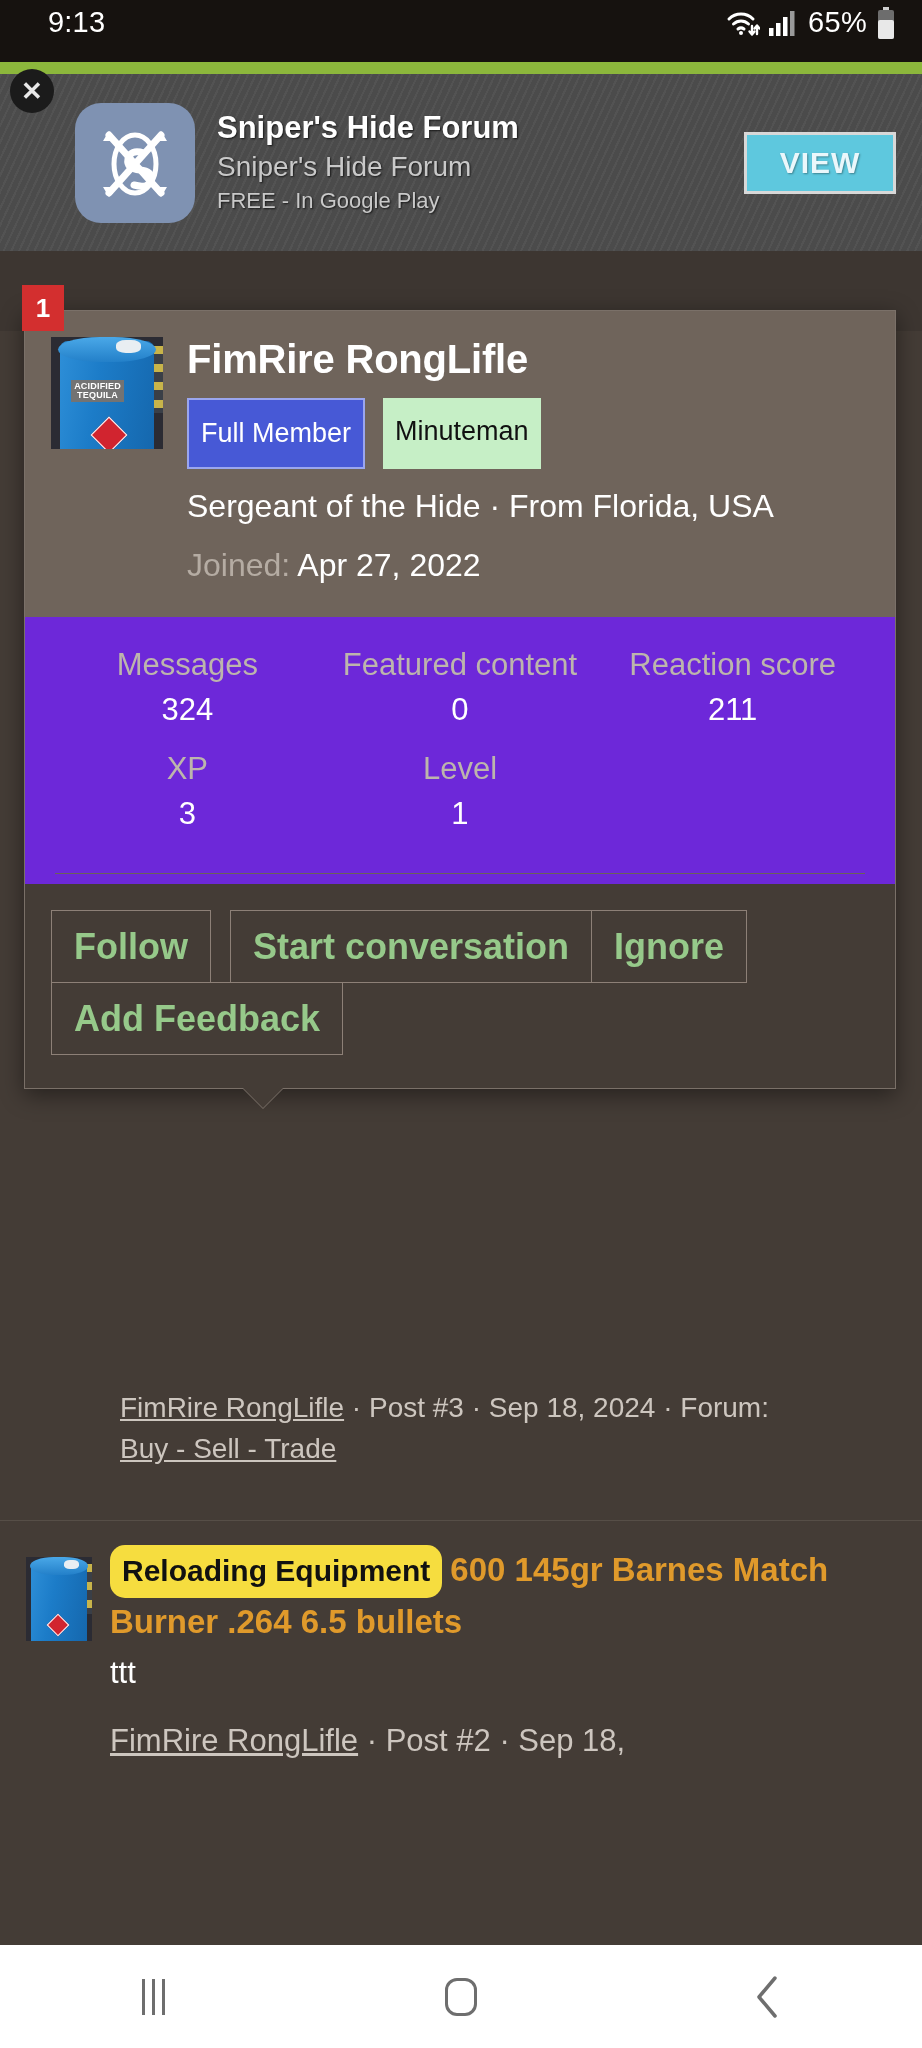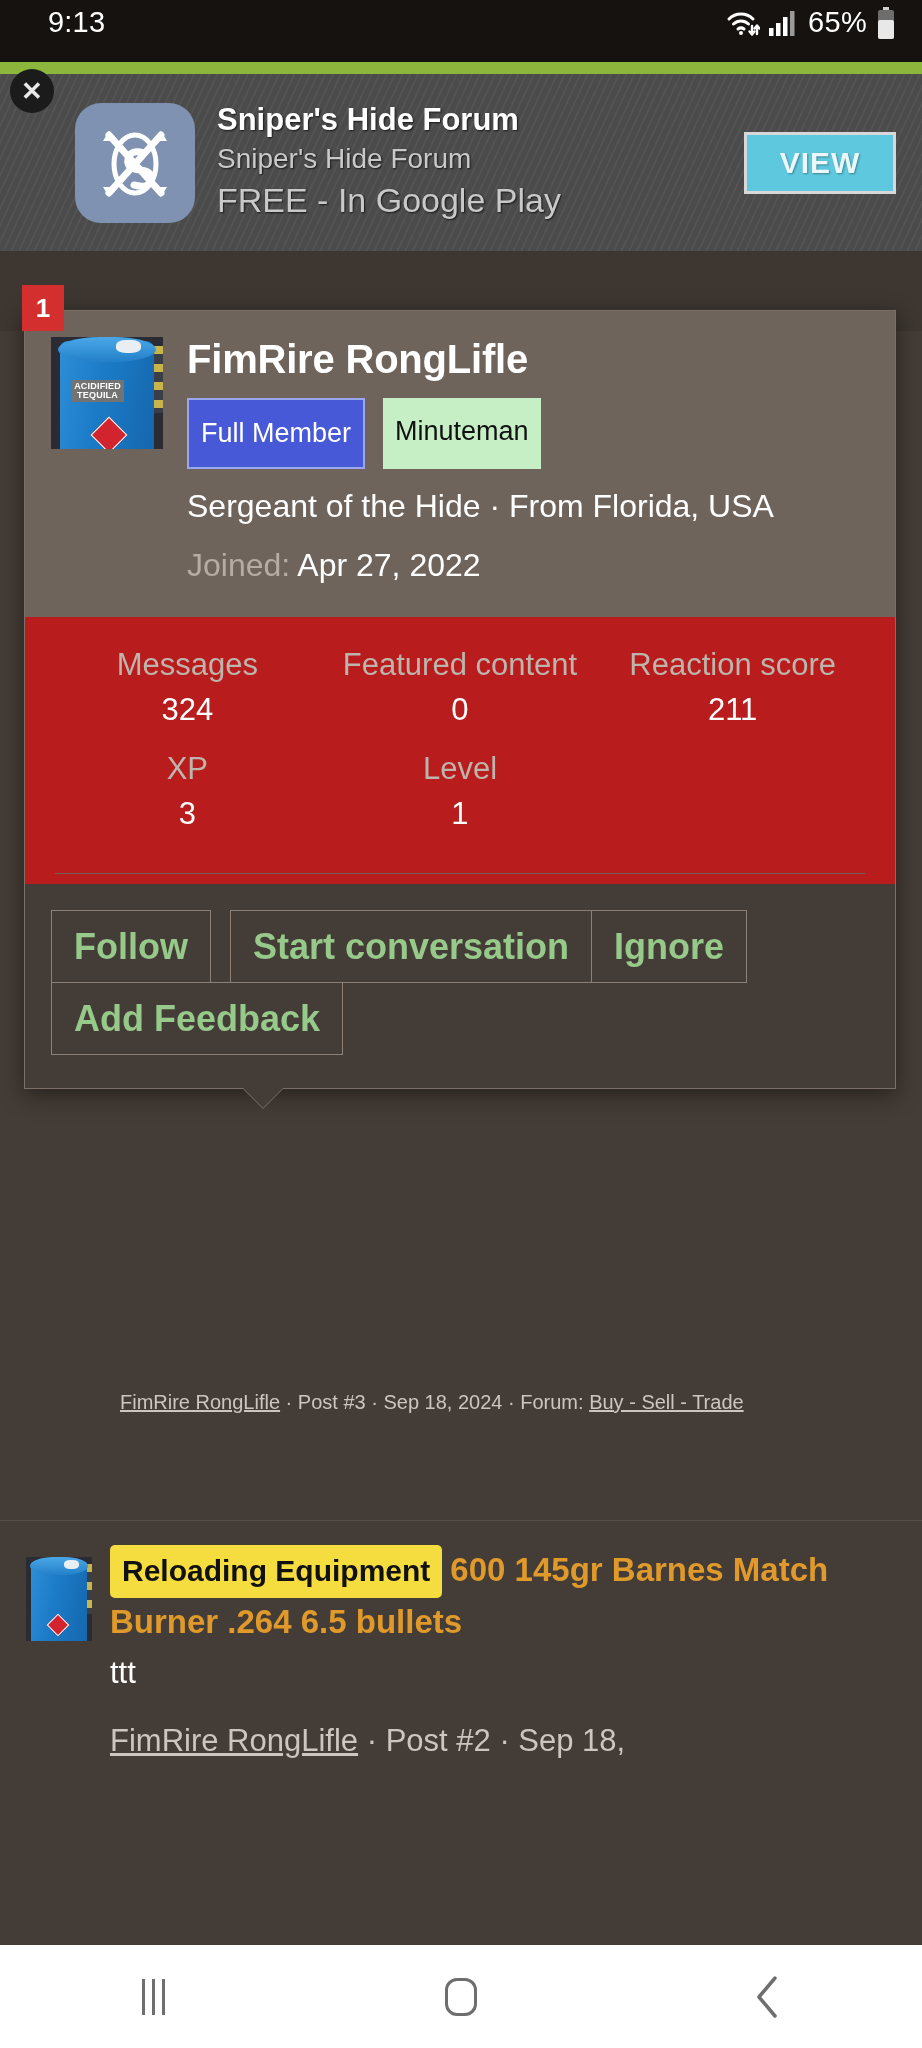--- a/index.html
+++ b/index.html
@@ -110,21 +110,21 @@
     line-height: 1.25;
   }
   .ad-sub {
     color: #c9c9c9;
     font-size: 28px;
     text-shadow: 1px 1px 2px rgba(0,0,0,.7);
     line-height: 1.35;
   }
   .ad-sub2 {
     color: #c9c9c9;
-    font-size: 34px;
+    font-size: 22px;
     text-shadow: 1px 1px 2px rgba(0,0,0,.7);
     line-height: 1.35;
   }
   .ad-view {
     margin-right: 26px;
     width: 152px;
     height: 62px;
     background: #5ec8de;
     border: 3px solid #d8d8d8;
     color: #eaf7fb;
@@ -291,21 +291,21 @@
   .card-joined {
     margin-top: 16px;
     font-size: 32px;
     line-height: 1.35;
   }
   .card-joined .jlabel { color: #b5aca3; }
   .card-joined .jval { color: #ffffff; }
 
   
   .card-body {
-    background: #b91c1c;
+    background: #6d28d9;
     padding: 26px 26px 10px 26px;
   }
   .stats-grid {
     display: grid;
     grid-template-columns: repeat(3, 1fr);
     column-gap: 0;
   }
   .stat { text-align: center; padding-bottom: 10px; }
   .stat-label {
     color: #bdb5ac;
@@ -362,21 +362,21 @@
     filter: drop-shadow(0 1px 0 #7a7068);
   }
 
   
   .post-meta-a {
     position: absolute;
     left: 120px;
     top: 1388px;
     width: 700px;
     color: #cdc6bf;
-    font-size: 20px;
+    font-size: 28px;
     line-height: 1.45;
   }
   .post-meta-a u, .ulink { text-decoration: underline; }
 
   .post-sep {
     position: absolute;
     left: 0; top: 1520px;
     width: 922px; height: 1px;
     background: #564e47;
   }
@@ -401,21 +401,21 @@
   .post-body { flex: 1; min-width: 0; }
   .post-title-line {
     line-height: 1.35;
   }
   .prefix-badge {
     background: #f6dd3f;
     color: #111111;
     font-size: 30px;
     font-weight: bold;
     padding: 6px 12px;
-    border-radius: 5px;
+    border-radius: 15px;
     display: inline-block;
     margin-right: 8px;
   }
   .post-title {
     color: #e09a2b;
     font-size: 33px;
     font-weight: bold;
     line-height: 1.45;
   }
   .post-snippet {

